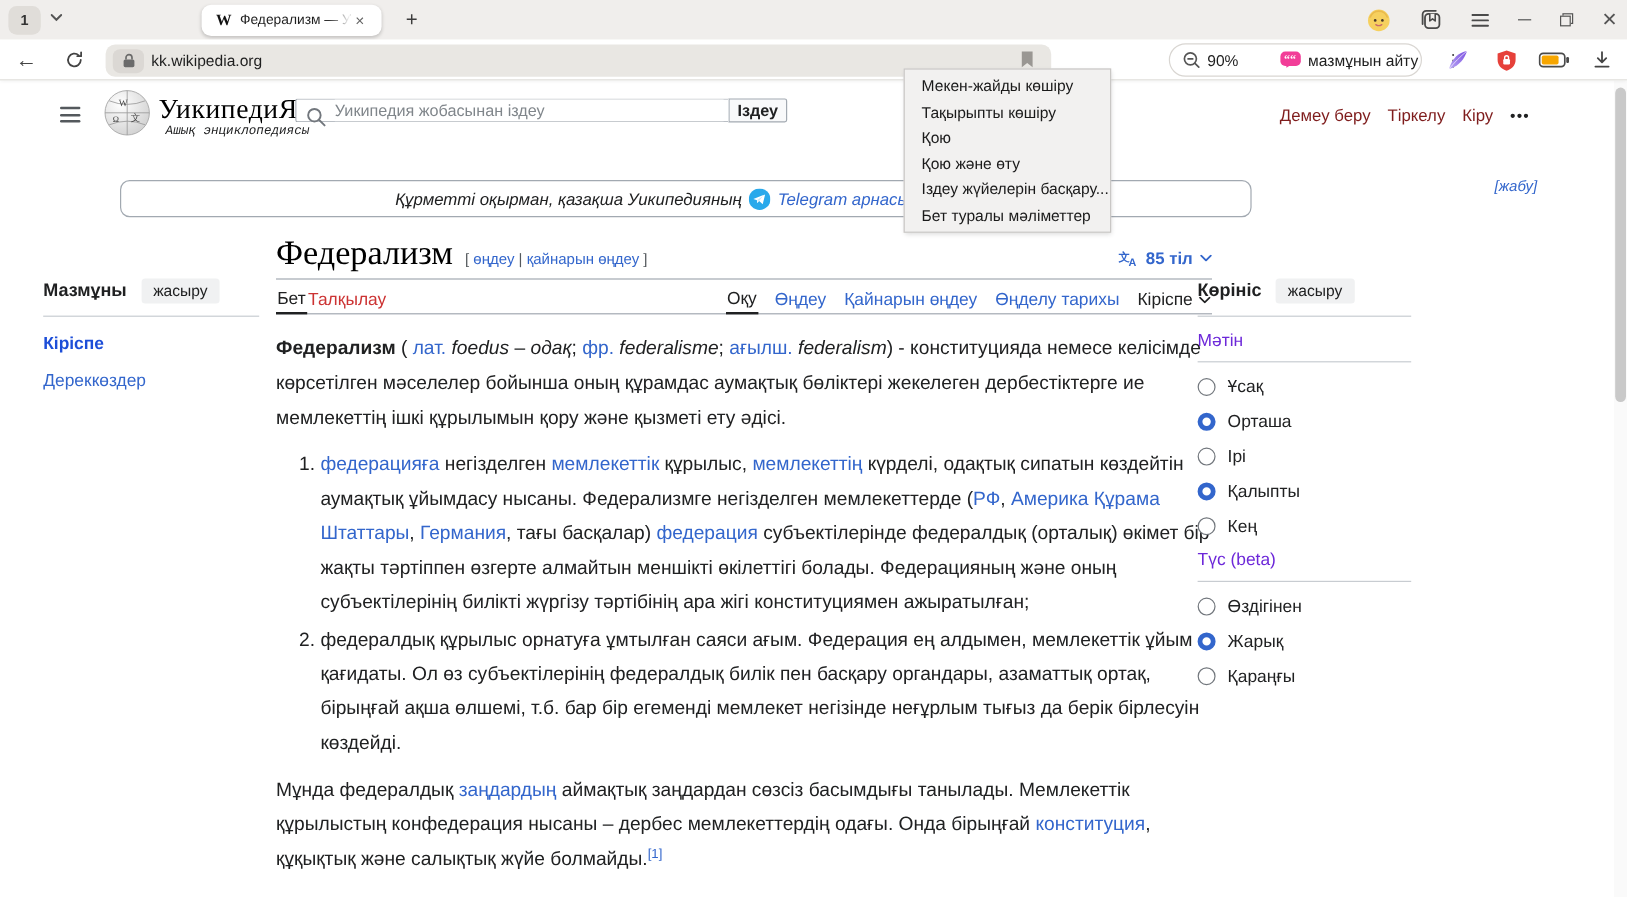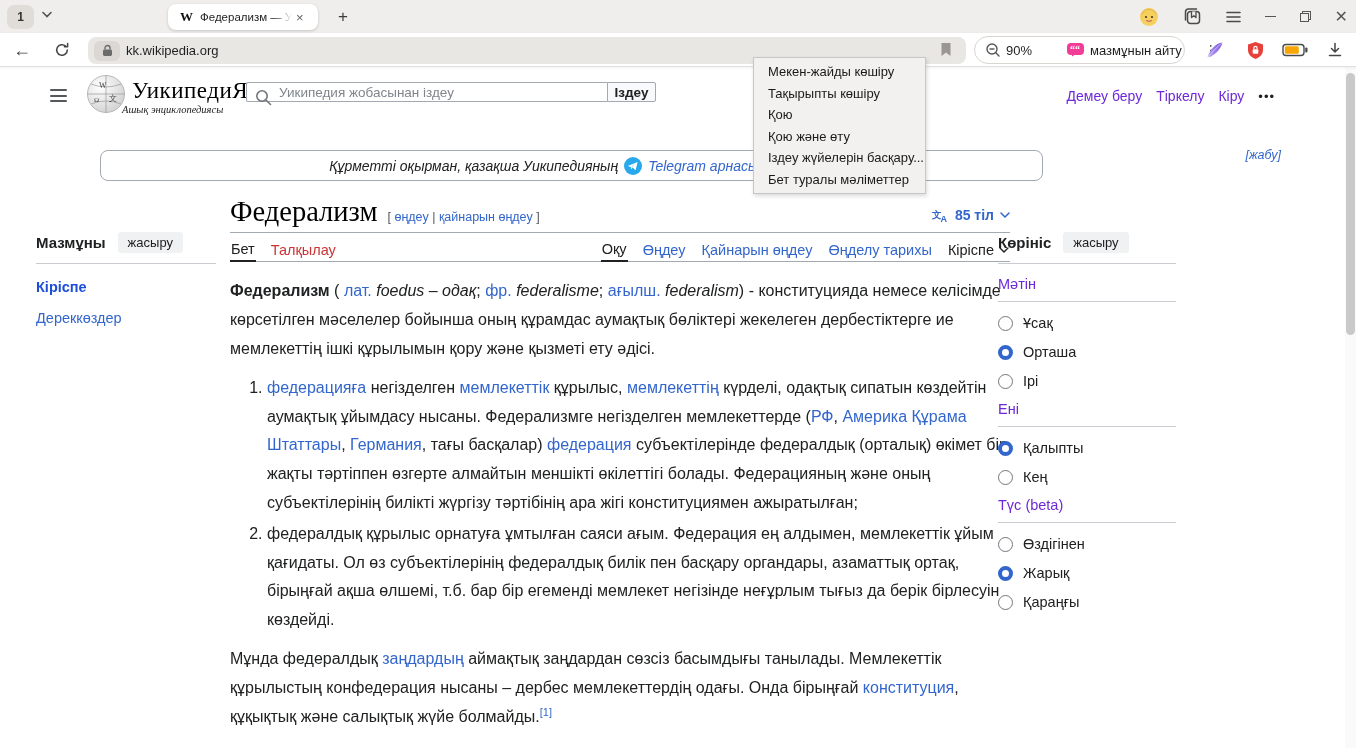--- a/index.html
+++ b/index.html
@@ -29,21 +29,21 @@
   .restore-g .r1 { position:absolute; left:0; bottom:0; width:9px; height:9px; border:1.4px solid #555; background:#f0eeec; }
   .restore-g .r2 { position:absolute; right:0; top:0; width:9px; height:9px; border:1.4px solid #555; }
   .close-x { font-size:16px; color:#555; }
 
   
   .addrbar { position:absolute; top:33px; left:0; width:100%; height:34px; background:#fff;
     border-bottom:1px solid #e2e0dd; box-shadow:0 1px 3px rgba(0,0,0,.06); z-index:2; }
   .nav-ic { position:absolute; top:0; height:34px; display:flex; align-items:center; justify-content:center; width:28px; color:#444; }
   .back-ic { left:8px; font-size:18px; }
   .reload-ic { left:48px; }
-  .urlbar { position:absolute; left:88px; top:4px; width:878px; height:27px; background:#e9e7e3; border-radius:8px; }
+  .urlbar { position:absolute; left:88px; top:4px; width:788px; height:27px; background:#e9e7e3; border-radius:8px; }
   .lock-badge { position:absolute; left:6px; top:3.5px; width:26px; height:20px; background:#dbd8d4; border-radius:6px;
     display:flex; align-items:center; justify-content:center; }
   .url-domain { position:absolute; left:38px; top:6px; font-size:13px; color:#1f1f1f; }
   .url-title { position:absolute; left:0; right:0; top:6px; text-align:center; font-size:13.5px; color:#1a1a1a; }
   .bookmark-ic { position:absolute; right:14px; top:5px; }
   .toolpill { position:absolute; left:974px; top:3px; width:211px; height:28px; background:#fff;
     border:1px solid #d9d6d2; border-radius:14px; display:flex; align-items:center; padding:0 10px; }
   .toolpill .zoom-txt { font-size:13px; color:#1f1f1f; margin:0 20px 0 5px; }
   .pill-div { width:1px; height:16px; background:#e3e1de; margin:0 7px; }
   .readaloud-txt { font-size:13px; color:#1f1f1f; margin-left:5px; white-space:nowrap; }
@@ -56,53 +56,53 @@
   .ctxmenu .mi { height:21.5px; line-height:21.5px; padding:0 14px; font-size:13px; color:#1a1a1a; white-space:nowrap; }
 
   
   .wikipage { position:absolute; top:67px; left:0; width:1345px; height:681px; background:#fff; color:#202122; }
 
   .wm-header { position:relative; height:75px; }
   .wm-burger { position:absolute; left:50px; top:22px; width:17px; height:13px; display:flex; flex-direction:column; justify-content:space-between; }
   .wm-burger div { height:2px; background:#54595d; border-radius:1px; }
   .wm-logo { position:absolute; left:86px; top:7px; }
   .wm-wordmark { position:absolute; left:132px; top:11px; font-family:"Liberation Serif", serif; font-size:23px; color:#000; letter-spacing:.5px; }
-  .wm-tagline { position:absolute; left:122px; top:37px; font-family:Liberation Serif, serif; font-style:italic; font-size:10.5px; color:#202122;text-align:center; }
+  .wm-tagline { position:absolute; left:138px; top:37px; font-family:Liberation Mono, monospace; font-style:italic; font-size:10.5px; color:#202122;text-align:center; }
   .wm-search { position:absolute; left:246px; top:15px; width:410px; height:20px; display:flex; }
   .wm-search-box { flex:1; position:relative; border:1px solid #a2a9b1; border-right:none; border-radius:2px 0 0 2px; background:#fff; }
   .wm-search-box input { position:absolute; left:32px; top:0; width:calc(100% - 36px); height:100%; border:none; outline:none;
     font-size:13.5px; color:#202122; font-family:"Liberation Sans", sans-serif; }
   .wm-search-box input::placeholder { color:#80868b; }
   .wm-search-ic { position:absolute; left:8px; top:6px; }
   .wm-search-btn { width:49px; border:1px solid #a2a9b1; border-radius:0 2px 2px 0; background:#f8f9fa;
     font-size:13.5px; font-weight:600; color:#202122; font-family:"Liberation Sans", sans-serif; }
   .wm-links { position:absolute; right:70px; top:21px; display:flex; gap:14px; font-size:14px; align-items:center; }
-  .wm-links .lnk { color:#6d28d9; }
+  .wm-links .lnk { color:#7f1d1d; }
   .wm-links .dots { color:#202122; font-size:13px; letter-spacing:1px; }
 
   .banner-row { position:relative; height:48px;font-style:italic; }
   .banner { position:absolute; left:100px; top:8px; width:943px; height:31px; border:1px solid #a2a9b1; border-radius:8px;
     background:#fff; display:flex; align-items:center; justify-content:center; gap:6px; font-size:14px; color:#202122; }
   .banner .tg { display:inline-flex; }
   .banner .blue { color:#36c; }
   .banner-close { position:absolute; right:64px; top:6px; font-size:12.5px; color:#36c; }
 
   .layout { position:absolute; top:129px; left:0; right:0; bottom:0; }
   .content { position:absolute; left:230px; top:0; width:780px; }
 
   .title-row { display:flex; justify-content:space-between; align-items:flex-end; border-bottom:1px solid #a2a9b1; padding-bottom:5px; }
   .title-left { display:flex; align-items:baseline; gap:10px; }
   h1.art-title { font-family:"Liberation Serif", serif; font-weight:normal; font-size:28.5px; color:#000; line-height:1.1; }
   .edit-links { font-size:12.5px; color:#54595d; }
   .edit-links .el { color:#36c; }
   .lang-btn { display:flex; align-items:center; gap:6px; color:#36c; font-size:14px; font-weight:bold; padding-bottom:4px; }
 
   .pagetabs { display:flex; justify-content:space-between; border-bottom:1px solid #a2a9b1; height:27px; margin-top:2px; font-size:14.5px; }
-  .pt-group { display:flex; gap:14px; align-items:flex-end; }
-  .pt-group.right { }
+  .pt-group { display:flex; align-items:flex-end; }
+  .pt-group.right { gap:13px; }
   .ptab { padding:3px 1px; color:#36c; white-space:nowrap; }
   .ptab.active { color:#202122; border-bottom:2px solid #202122; margin-bottom:-1px; }
   .ptab.red { color:#c33; }
   .ptab.plain { color:#202122; display:flex; align-items:center; gap:5px; }
 
   .art-body { margin-top:15px; font-size:16px; line-height:1.8; color:#202122; }
   .art-body p { margin-bottom:10px; }
   .art-body ol { margin:4px 0 10px 0; padding-left:37px; }
   .art-body li { margin-bottom:2px; }
   .seg-b { font-weight:bold; }
@@ -117,21 +117,21 @@
   .hide-pill { background:#f0f1f2; border-radius:3px; padding:3px 10px; font-size:13px; color:#202122; }
   .toc-item { margin-top:15px; }
   .toc-item.bold { font-weight:bold; color:#1d4ed8; }
   .toc-item.link { color:#36c; }
 
   
   .appearance { position:absolute; left:998px; top:36px; width:178px; font-size:14.5px; }
   .ap-head { display:flex; align-items:center; gap:12px; padding-bottom:10px; border-bottom:1px solid #c8ccd1; }
   .ap-head .hd { font-weight:bold; font-size:15px; color:#202122; }
   .ap-label { color:#6d28d9; padding:12px 0 9px; border-bottom:1px solid #c8ccd1; }
-  .ap-opt { display:flex; align-items:flex-end; gap:10px; margin-top:13px; color:#202122; }
+  .ap-opt { display:flex; align-items:flex-start; gap:10px; margin-top:13px; color:#202122; }
   .radio { width:15px; height:15px; border-radius:50%; border:1px solid #72777d; background:#fff; flex:0 0 auto; }
   .radio.checked { border:4.6px solid #36c; }
 
   
   .pg-scroll { position:absolute; right:0; top:67px; width:11px; bottom:0; background:#fafafa; }
   .pg-thumb { position:absolute; right:1px; top:6px; width:9px; height:262px; background:#c9c9c9; border-radius:5px; }
 
   svg { display:block; }
 </style>
 </head>
@@ -415,21 +415,20 @@
             <span>Ұсақ</span>
           </div>
         <div class="ap-opt">
             <span class="radio checked"></span>
             <span>Орташа</span>
           </div>
         <div class="ap-opt">
             <span class="radio"></span>
             <span>Ірі</span>
           </div>
-        <div class="ap-label">Ені</div>
         <div class="ap-opt">
             <span class="radio checked"></span>
             <span>Қалыпты</span>
           </div>
         <div class="ap-opt">
             <span class="radio"></span>
             <span>Кең</span>
           </div>
         <div class="ap-label">Түс (beta)</div>
         <div class="ap-opt">

